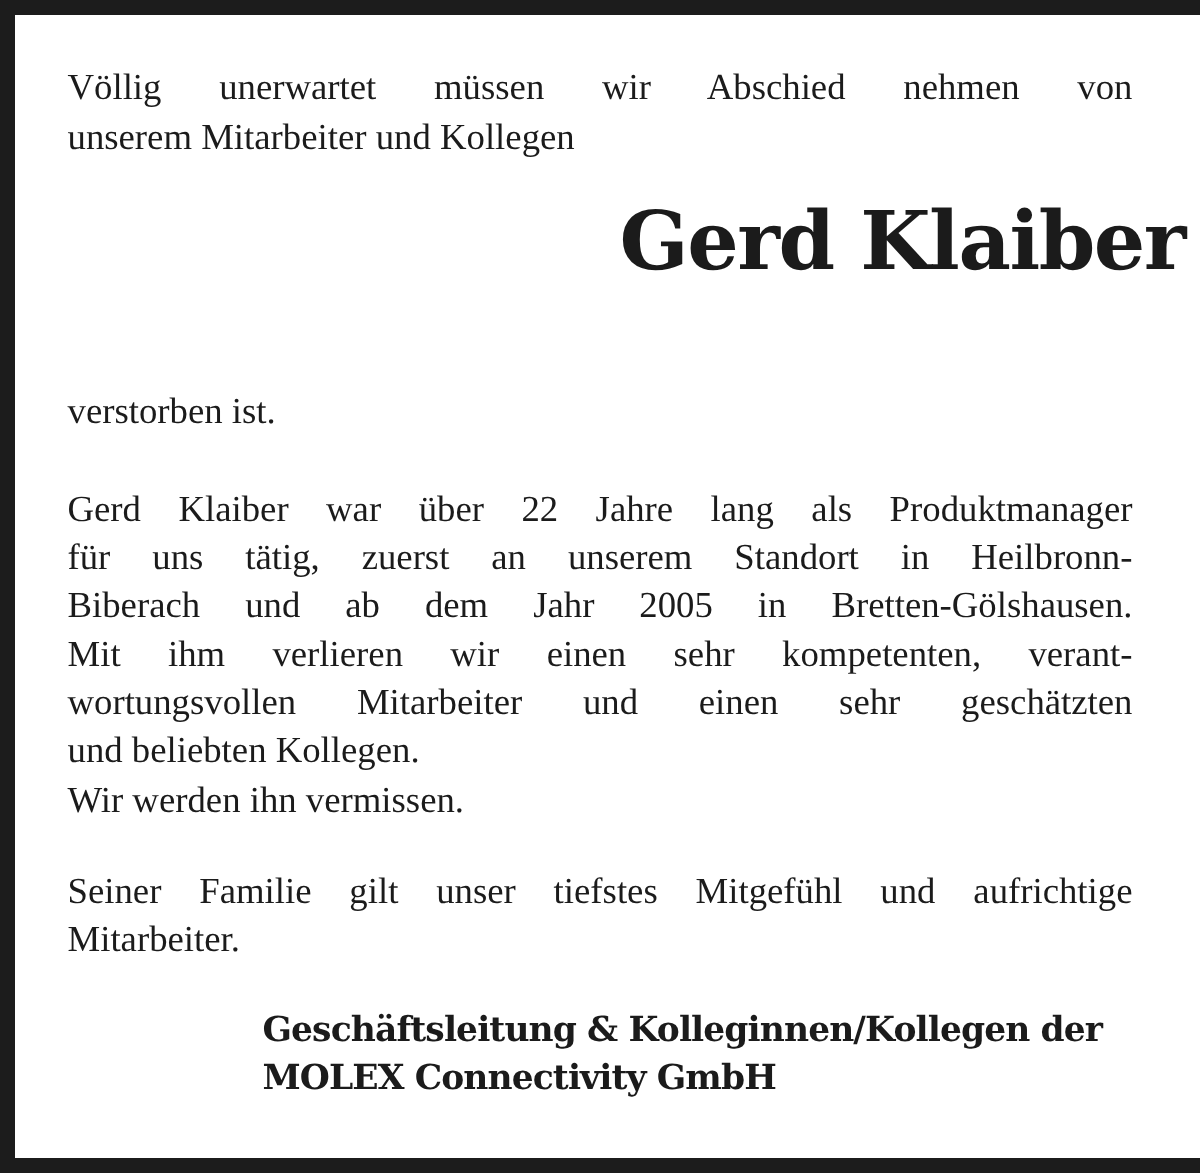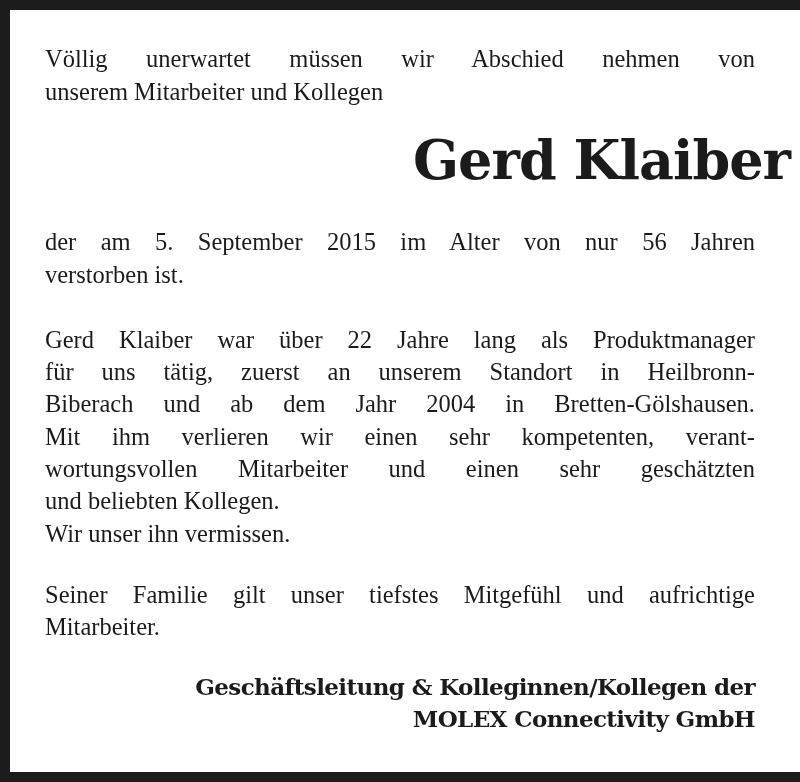--- a/index.html
+++ b/index.html
@@ -17,41 +17,40 @@
   }
   .just { text-align: justify; text-align-last: justify; }
   .title {
     position: absolute; left: 0; width: 780px; top: 118px;
     text-align: right; font-weight: bold; font-size: 54px; line-height: 64px;
     font-family: "DejaVu Serif", "Liberation Serif", serif; letter-spacing: -1px;
   }
   .sig {
     position: absolute; left: 165px; width: 580px;
     font-weight: bold; font-size: 23px; line-height: 32px; white-space: nowrap;
-    font-family: "DejaVu Serif", "Liberation Serif", serif; letter-spacing: -0.6px; text-align: right;
+    font-family: "DejaVu Serif", "Liberation Serif", serif; letter-spacing: -0.6px;
   }
 </style>
 </head>
 <body>
 
 <div class="card">
   <div class="line just" style="top:33px">Völlig unerwartet müssen wir Abschied nehmen von</div>
   <div class="line" style="top:66px">unserem Mitarbeiter und Kollegen</div>
 
   <div class="title">Gerd Klaiber</div>
 
-  <div class="line just" style="top:216px">der am 5. September 2015 im Alter von nur 56 Jahren</div>
   <div class="line" style="top:249px">verstorben ist.</div>
 
   <div class="line just" style="top:314px">Gerd Klaiber war über 22 Jahre lang als Produktmanager</div>
   <div class="line just" style="top:346px">für uns tätig, zuerst an unserem Standort in Heilbronn-</div>
-  <div class="line just" style="top:378px">Biberach und ab dem Jahr 2004 in Bretten-Gölshausen.</div>
+  <div class="line just" style="top:378px">Biberach und ab dem Jahr 2005 in Bretten-Gölshausen.</div>
   <div class="line just" style="top:411px">Mit ihm verlieren wir einen sehr kompetenten, verant-</div>
   <div class="line just" style="top:443px">wortungsvollen Mitarbeiter und einen sehr geschätzten</div>
   <div class="line" style="top:475px">und beliebten Kollegen.</div>
-  <div class="line" style="top:508px">Wir unser ihn vermissen.</div>
+  <div class="line" style="top:508px">Wir werden ihn vermissen.</div>
 
   <div class="line just" style="top:569px">Seiner Familie gilt unser tiefstes Mitgefühl und aufrichtige</div>
   <div class="line" style="top:601px">Mitarbeiter.</div>
 
   <div class="sig" style="top:661px">Geschäftsleitung &amp; Kolleginnen/Kollegen der</div>
   <div class="sig" style="top:693px">MOLEX Connectivity GmbH</div>
 </div>
 
 </body></html>

